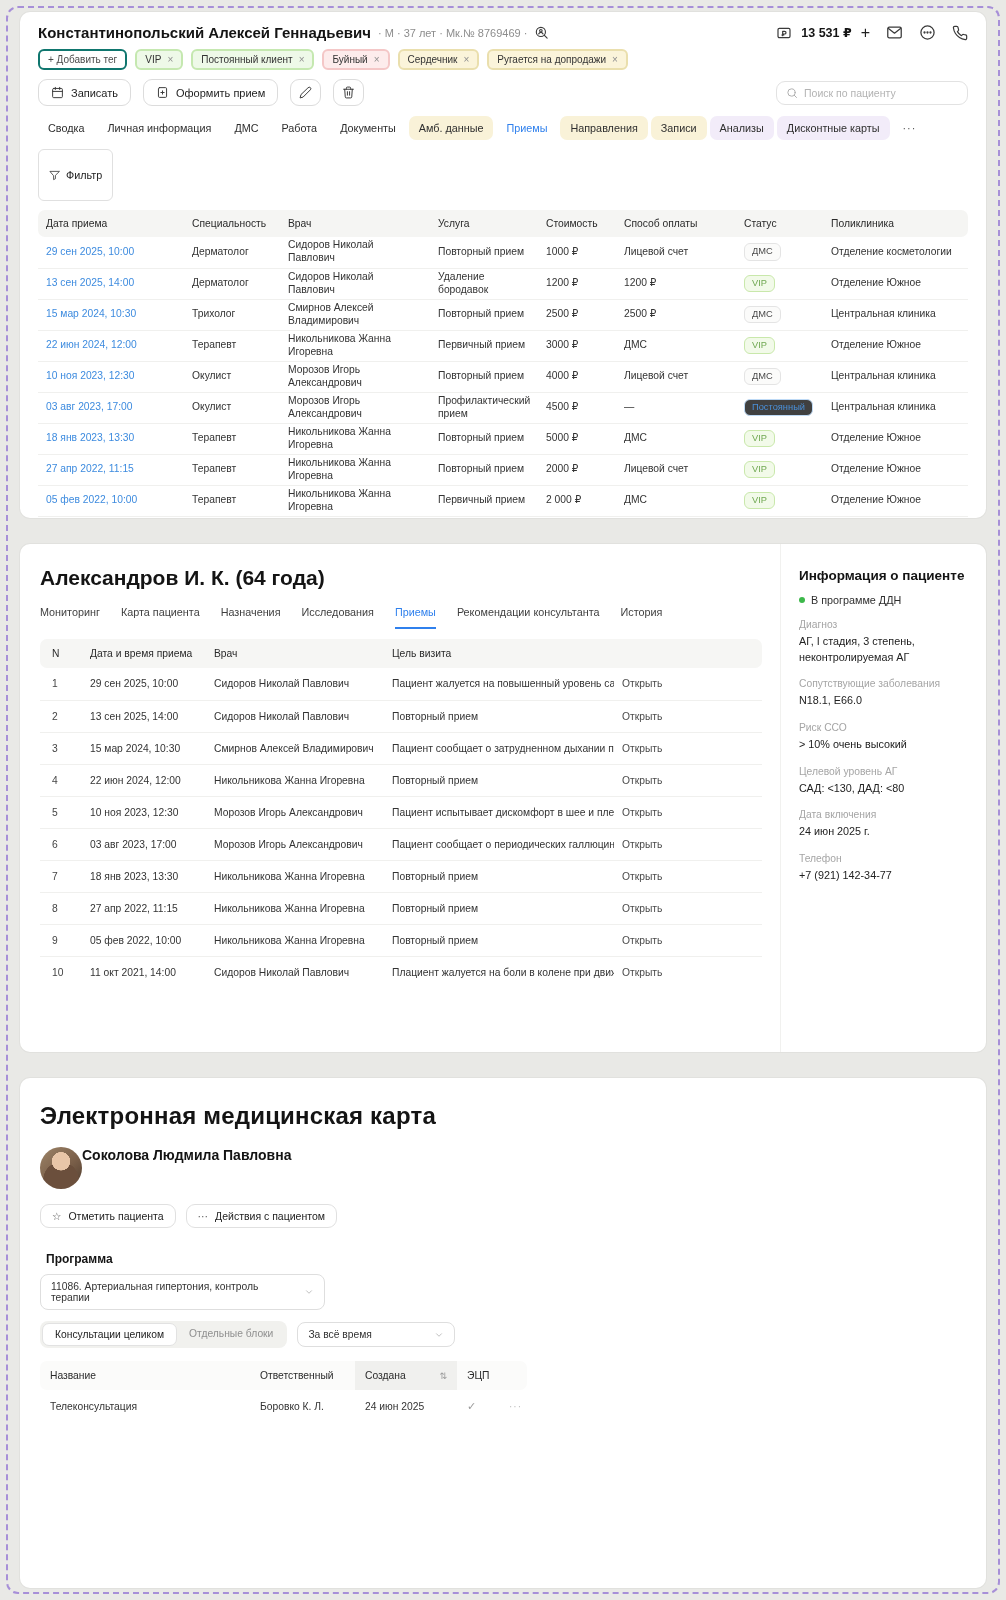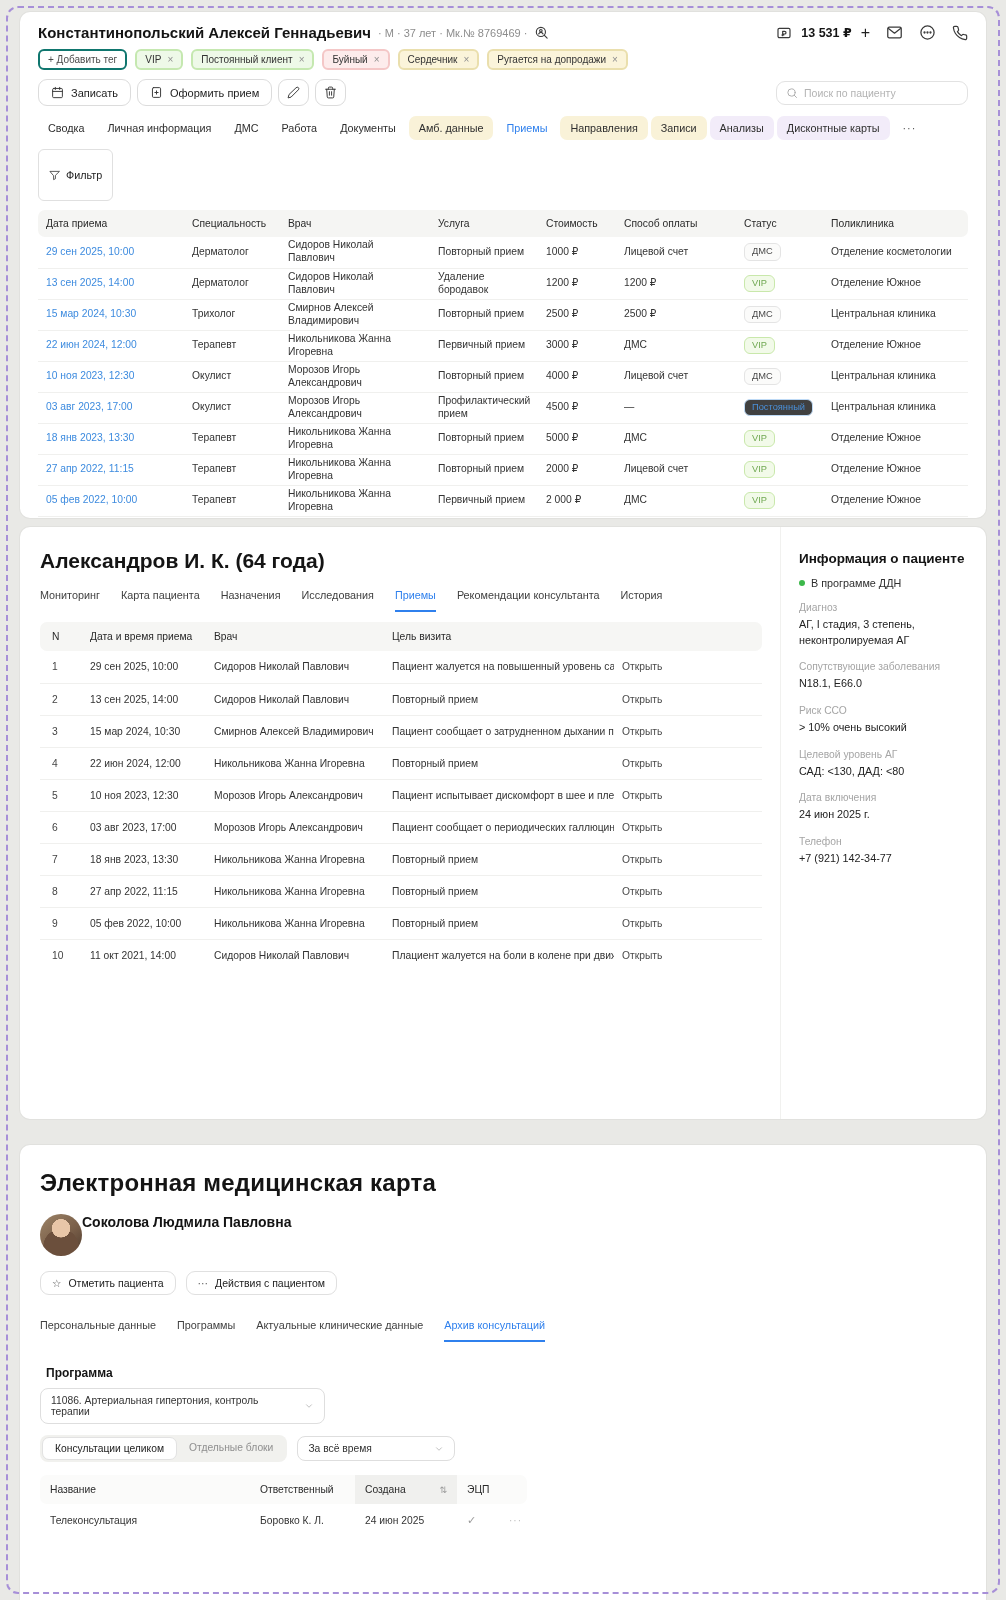--- a/index.html
+++ b/index.html
@@ -29,21 +29,21 @@
   .tags-row { display:flex; align-items:center; gap:8px; margin-top:8px; }
   .tag { display:inline-flex; align-items:center; gap:6px; font-size:10px; color:#333;
          border:2px solid #0f766e; background:#fff; border-radius:6px; padding:3px 8px; cursor:pointer; }
   .tag-green { background:#eef9e8; border-color:#c5e8b0; }
   .tag-red { background:#fdecec; border-color:#f4c7c7; }
   .tag-yellow { background:#fbf4da; border-color:#eadfad; }
   .tag .x { color:#8f8f8f; font-size:10px; }
   .add-tag { color:#4a4a4a; }
 
   .actions-row { display:flex; justify-content:space-between; align-items:center; margin-top:9px; }
-  .btn-group { display:flex; gap:6px; align-items:flex-end; }
+  .btn-group { display:flex; gap:12px; align-items:flex-end; }
   .btn { display:inline-flex; align-items:center; gap:7px; border:1px solid #dcdcdc; background:#fff;
          border-radius:9px; padding:6px 12px; font-size:11px; color:#1e1e1e; cursor:pointer;
          font-family:inherit; }
   .icon-btn { padding:6px 8px; }
   .search-box { display:flex; align-items:center; gap:6px; width:192px; border:1px solid #e2e2e2;
                 border-radius:9px; padding:5px 9px; background:#fff; color:#b0b0b0; }
   .search-box input { border:none; outline:none; font-size:10.5px; width:100%; color:#444;
                       font-family:inherit; }
   .search-box input::placeholder { color:#b3b3b3; }
 
@@ -66,21 +66,21 @@
   .t1 td { padding:2px 8px; height:31px; border-bottom:1px solid #f0f0ee; color:#333;
            line-height:1.25; vertical-align:middle; }
   .t1 tr:last-child td { border-bottom:none; }
   td.date { color:#3d8bdf; cursor:pointer; }
   .badge { display:inline-block; padding:2px 7px; border-radius:6px; font-size:9.3px; border:1px solid; white-space:nowrap; }
   .badge-gray { background:#fbfbfa; border-color:#e4e4e4; color:#4a4a4a; }
   .badge-green { background:#f2fae9; border-color:#c9e8ab; color:#70a852; }
   .badge-blue { background:#404040; border-color:#bedaf6; color:#4a90d9; }
 
   
-  .card2 { height:592px; margin-top:9px; display:flex; }
+  .card2 { height:508px; margin-top:26px; display:flex; }
   .c2-main { flex:1; padding:22px 18px 0 20px; min-width:0; }
   .c2-title { font-size:21px; font-weight:bold; color:#141414; }
   .tabs-line { display:flex; gap:21px; margin-top:16px; }
   .tab2 { font-size:10.8px; color:#3f3f3f; padding-bottom:9px; cursor:pointer; white-space:nowrap; }
   .tab2.active { color:#2f80ed; border-bottom:2px solid #2f80ed; }
   table.t2 { width:100%; border-collapse:collapse; margin-top:10px; font-size:10.3px; table-layout:fixed; }
   .t2 thead th { background:#f6f6f4; text-align:left; font-weight:500; color:#2a2a2a; padding:9px 8px; }
   .t2 thead th:first-child { border-radius:7px 0 0 7px; padding-left:12px; }
   .t2 thead th:last-child { border-radius:0 7px 7px 0; }
   .t2 td { padding:2px 8px; height:32px; border-bottom:1px solid #f0f0ee; color:#333; vertical-align:middle;
@@ -554,26 +554,20 @@
       <button class="btn-sm">
         <span class="pre">☆</span>
         <span>Отметить пациента</span>
       </button>
       <button class="btn-sm">
         <span class="pre">···</span>
         <span>Действия с пациентом</span>
       </button>
     </div>
 
-    <div class="tabs-line tabs3">
-      <span class="tab2">Персональные данные</span>
-      <span class="tab2">Программы</span>
-      <span class="tab2">Актуальные клинические данные</span>
-      <span class="tab2 active">Архив консультаций</span>
-    </div>
 
     <div class="program-label">Программа</div>
     <div class="select program-select">
       <span>11086. Артериальная гипертония, контроль терапии</span>
       <span class="chev">
           <svg width="10" height="10" viewBox="0 0 24 24" fill="none" stroke="currentColor" stroke-width="2" stroke-linecap="round" stroke-linejoin="round">
             <polyline points="6,9 12,15 18,9"></polyline>
           </svg>
         </span>
     </div>

